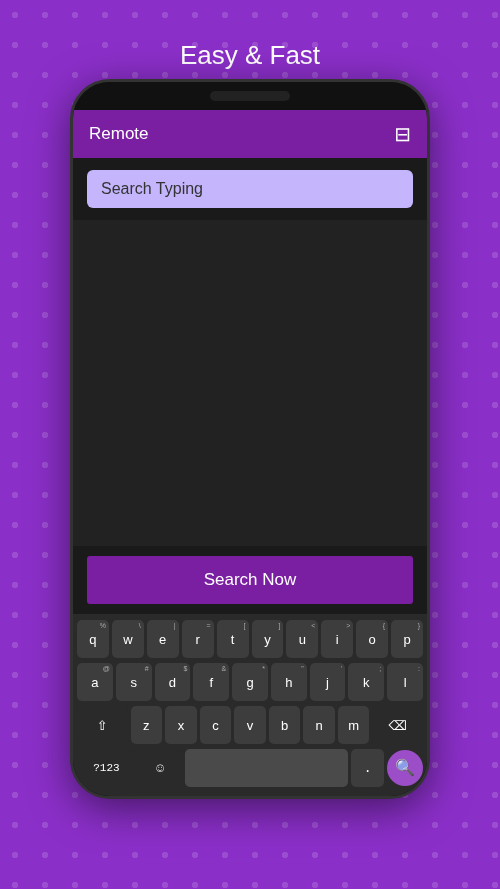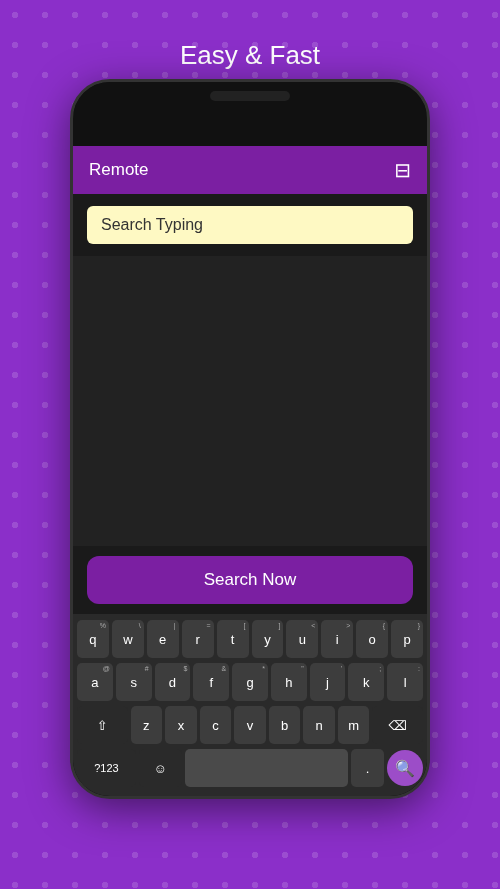--- a/index.html
+++ b/index.html
@@ -52,21 +52,20 @@
       z-index: 1;
       width: 360px;
       height: 720px;
       background: #111;
       border-radius: 40px;
       border: 3px solid #333;
       overflow: hidden;
       display: flex;
       flex-direction: column;
       box-shadow: 0 10px 40px rgba(0,0,0,0.5);
-      gap: 36px;
     }
 
     
     .phone-notch {
       background: #111;
       height: 28px;
       display: flex;
       align-items: center;
       justify-content: center;
     }
@@ -106,21 +105,21 @@
       font-size: 20px;
     }
 
     
     .search-area {
       padding: 12px 14px;
       background: #1a1a1a;
     }
 
     .search-input-box {
-      background: #fef9c3;
+      background: #c4b5fd;
       border-radius: 6px;
       padding: 10px 14px;
       width: 100%;
       font-size: 16px;
       color: #333;
       display: flex;
       align-items: center;
     }
 
     
@@ -129,21 +128,21 @@
       background: #222;
     }
 
     
     .search-now-btn {
       background: #7B1FA2;
       color: white;
       border: none;
       margin: 10px 14px;
       padding: 14px;
-      border-radius: 12px;
+      border-radius: 3px;
       font-size: 17px;
       font-weight: 500;
       cursor: pointer;
       width: calc(100% - 28px);
       text-align: center;
     }
 
     
     .keyboard {
       background: #2a2a2a;
@@ -206,20 +205,21 @@
       background: #9c4dc8;
       flex: 1.3;
       border-radius: 50%;
       min-width: 36px;
       max-width: 36px;
       height: 36px;
     }
 
     .bottom-row {
       align-items: center;
+      font-family: Liberation Mono, monospace;
     }
 
     .shift-key {
       background: #2a2a2a;
       flex: 1.6;
     }
 
     .backspace-key {
       background: #2a2a2a;
       flex: 1.6;

